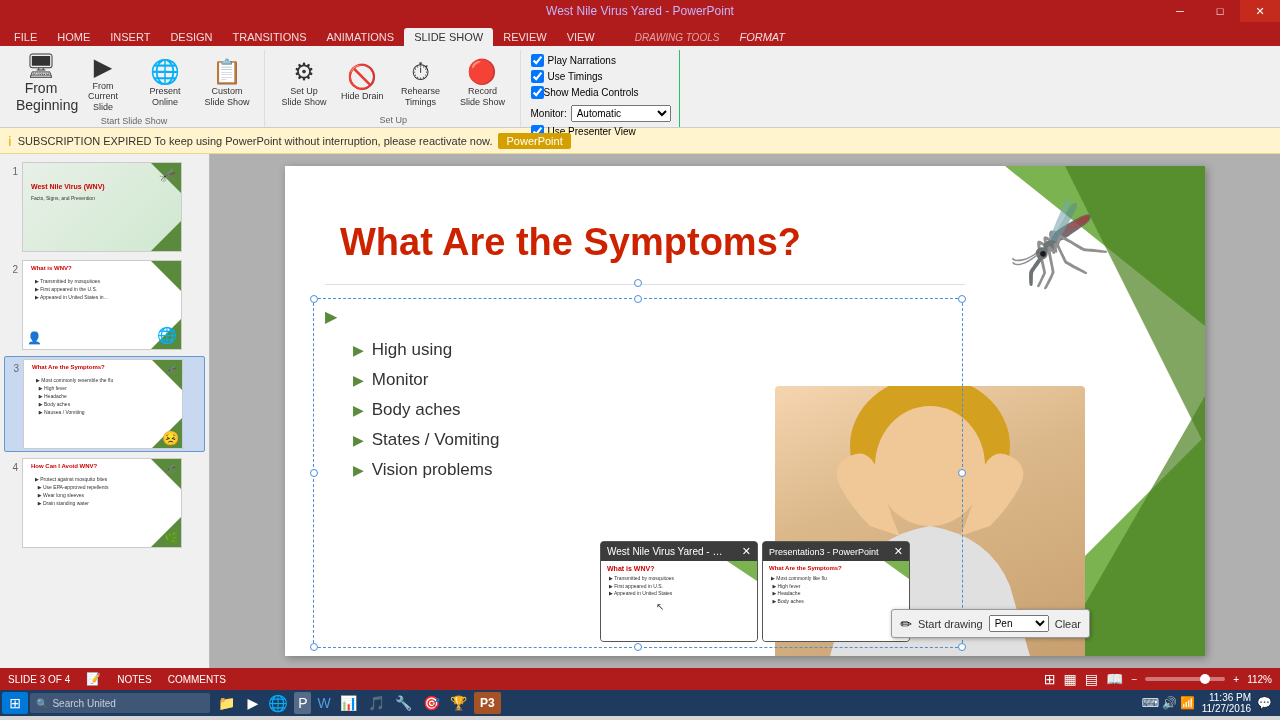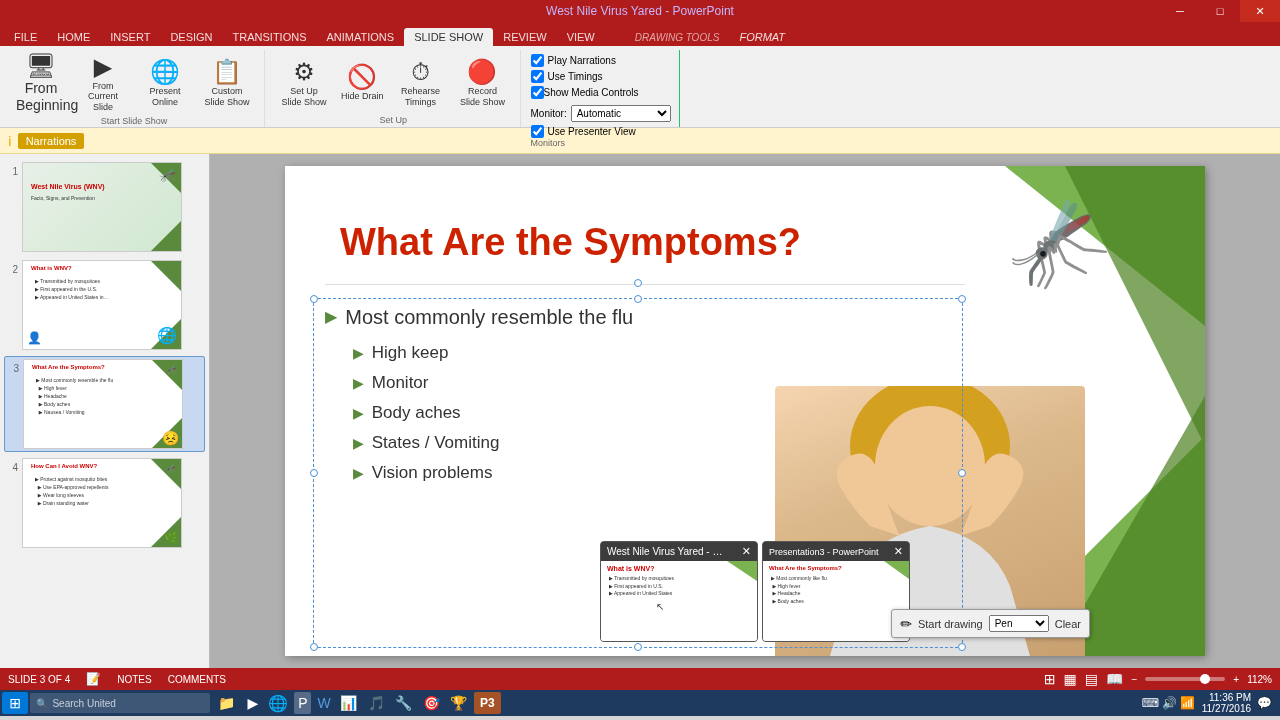--- a/index.html
+++ b/index.html
@@ -141,21 +141,22 @@
     <div style="display:flex;align-items:center;gap:4px;">
       <input type="checkbox" checked="" style="">
       <span style="font-size:10px;">Use Presenter View</span>
     </div>
     <div style="font-size:9px;color:#666;margin-top:auto;">Monitors</div>
   </div>
 </div>
 
 <div style="height:26px;background:#fff4ce;border-bottom:1px solid #e8d88a;display:flex;align-items:center;padding:0 8px;gap:6px;">
   <span style="color:#e8a800;font-size:14px;">ℹ</span>
-  <button style="background:#d4a000;color:white;border:none;padding:2px 8px;font-size:11px;cursor:pointer;border-radius:2px;">Narrations</button>
+  <span style="font-size:11px;color:#333;">SUBSCRIPTION EXPIRED   To keep using PowerPoint without interruption, please reactivate now.</span>
+  <button style="background:#d4a000;color:white;border:none;padding:2px 8px;font-size:11px;cursor:pointer;border-radius:2px;">PowerPoint</button>
 </div>
 
 <div style="display:flex;height:514px;background:#c8c8c8;position:relative;">
 
   <div style="width:210px;background:#f0f0f0;border-right:1px solid #bbb;overflow-y:auto;display:flex;flex-direction:column;gap:4px;padding:6px 4px;">
 
     <div style="display:flex;gap:4px;align-items:flex-start;cursor:pointer;padding:2px;border-radius:2px;">
       <span style="font-size:10px;color:#666;min-width:12px;text-align:right;margin-top:4px;">1</span>
       <div style="width:160px;height:90px;background:white;border:1px solid #ccc;position:relative;overflow:hidden;">
         <div style="width:100%;height:100%;background:linear-gradient(135deg,#e8f0e8,#d0e8d0);position:relative;">
@@ -233,26 +234,25 @@
       <div style="position:absolute;top:30px;right:100px;font-size:80px;transform:rotate(-20deg);opacity:0.9;z-index:5;">🦟</div>
 
       <div style="position:absolute;top:55px;left:55px;font-size:38px;color:#cc2200;font-weight:bold;font-family:Arial,sans-serif;z-index:5;">What Are the Symptoms?</div>
 
       <div style="position:absolute;top:118px;left:40px;right:240px;height:1px;background:#ddd;z-index:5;"></div>
 
       <div style="position:absolute;top:140px;left:40px;width:500px;z-index:5;">
 
         <div style="display:flex;align-items:flex-start;gap:8px;margin-bottom:14px;">
           <span style="color:#5a8a3c;font-size:16px;margin-top:1px;">▶</span>
-          <span style="font-size:20px;color:#333;font-family:Arial,sans-serif;">Most commonly resemble the flu</span>
-        </div>
-
-        <div style="display:flex;align-items:flex-start;gap:8px;margin-bottom:10px;margin-left:28px;">
-          <span style="color:#5a8a3c;font-size:14px;margin-top:2px;">▶</span>
-          <span style="font-size:17px;color:#333;font-family:Arial,sans-serif;">High keep</span>
+        </div>
+
+        <div style="display:flex;align-items:flex-start;gap:8px;margin-bottom:10px;margin-left:28px;">
+          <span style="color:#5a8a3c;font-size:14px;margin-top:2px;">▶</span>
+          <span style="font-size:17px;color:#333;font-family:Arial,sans-serif;">High using</span>
         </div>
         <div style="display:flex;align-items:flex-start;gap:8px;margin-bottom:10px;margin-left:28px;">
           <span style="color:#5a8a3c;font-size:14px;margin-top:2px;">▶</span>
           <span style="font-size:17px;color:#333;font-family:Arial,sans-serif;">Monitor</span>
         </div>
         <div style="display:flex;align-items:flex-start;gap:8px;margin-bottom:10px;margin-left:28px;">
           <span style="color:#5a8a3c;font-size:14px;margin-top:2px;">▶</span>
           <span style="font-size:17px;color:#333;font-family:Arial,sans-serif;">Body aches</span>
         </div>
         <div style="display:flex;align-items:flex-start;gap:8px;margin-bottom:10px;margin-left:28px;">

